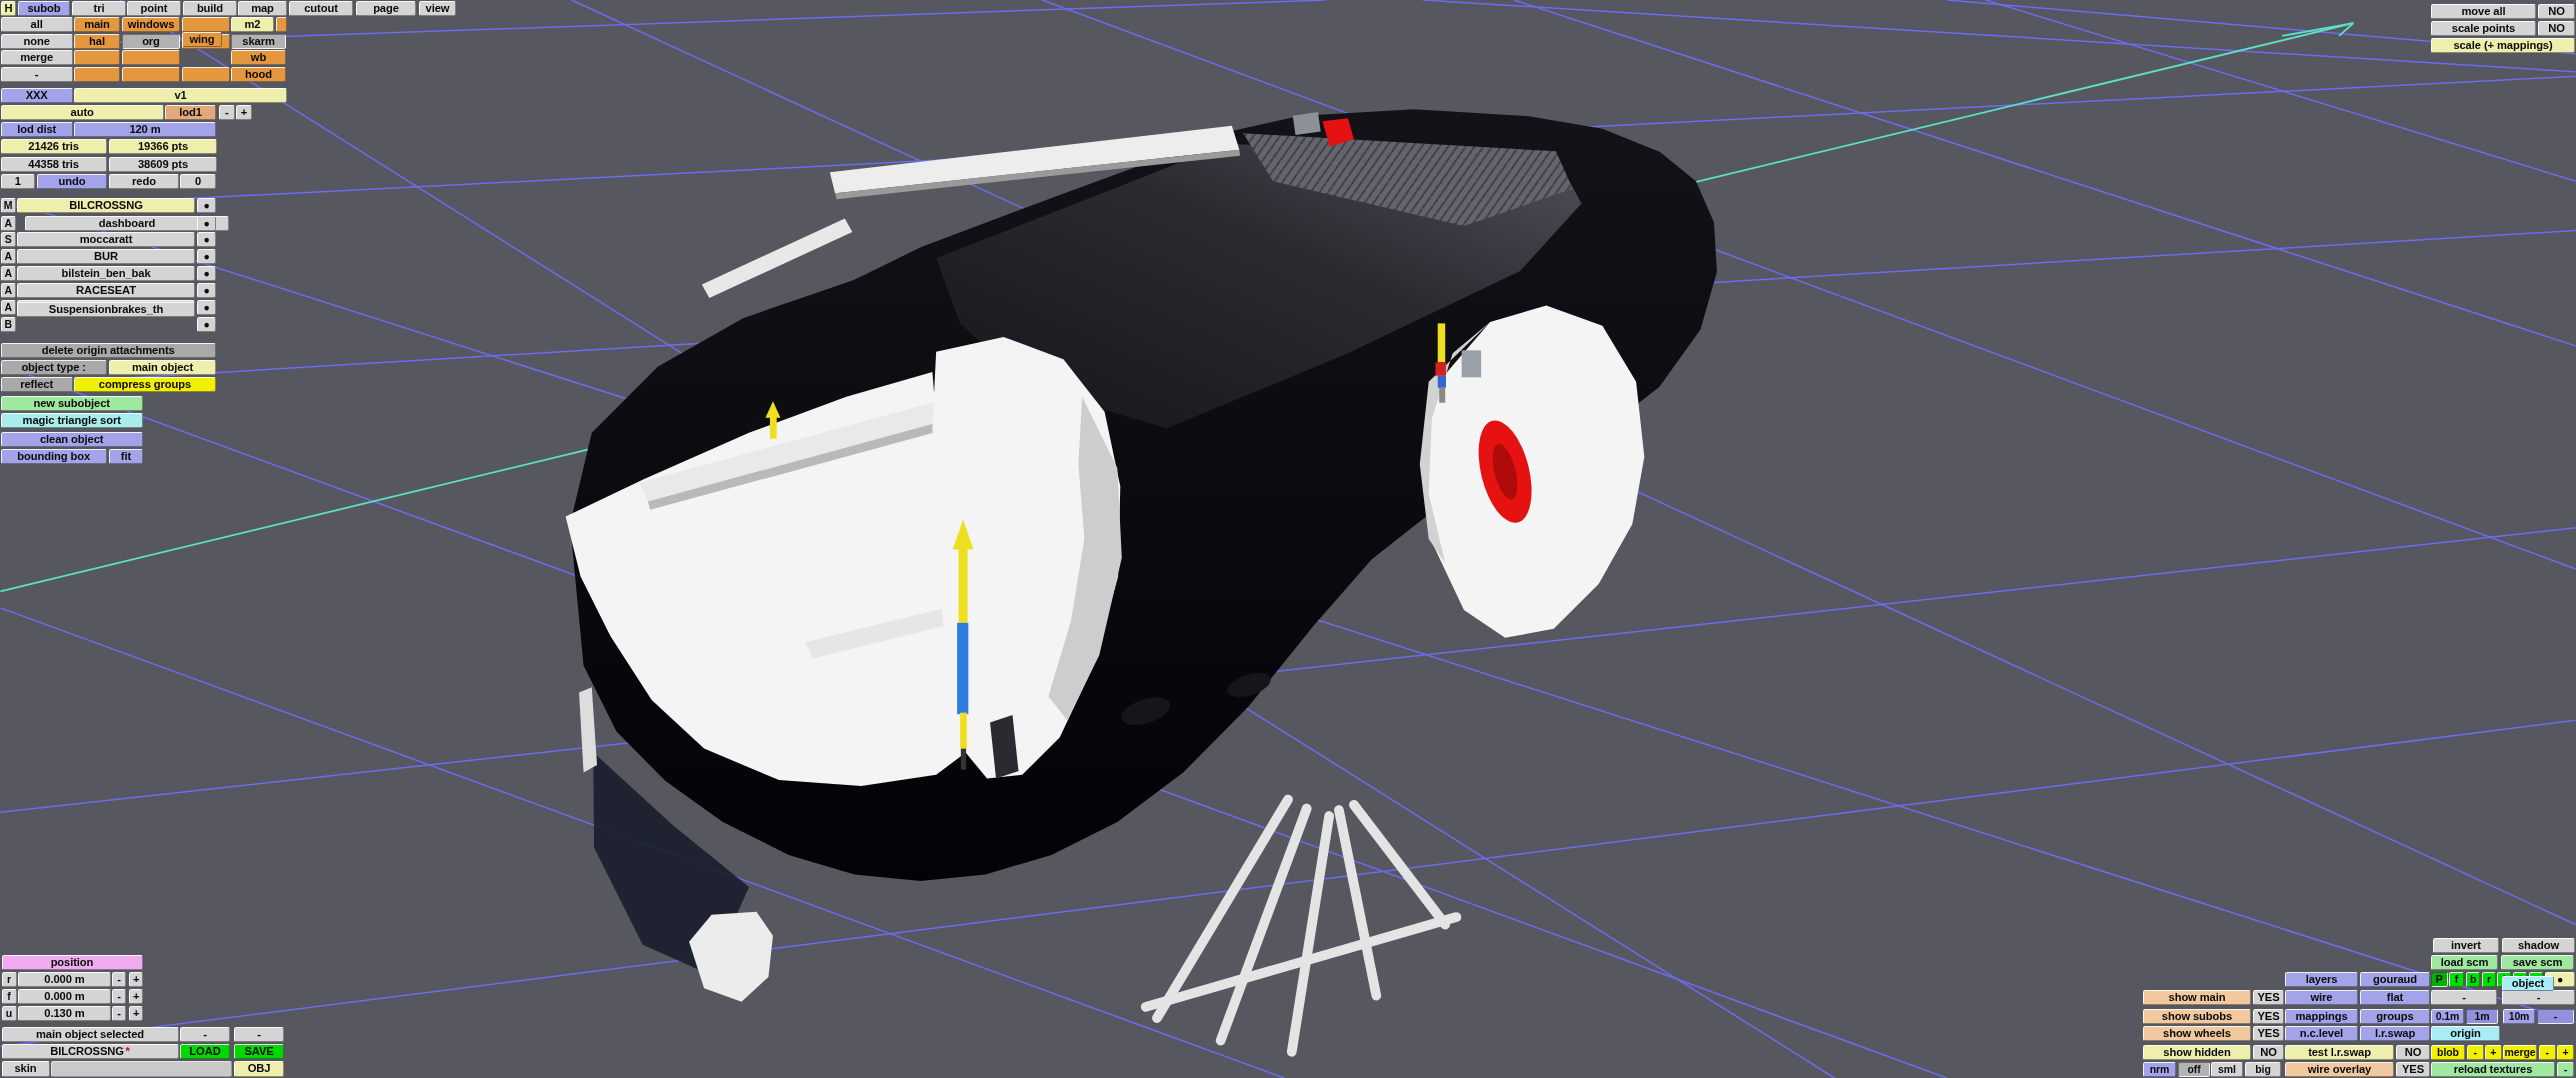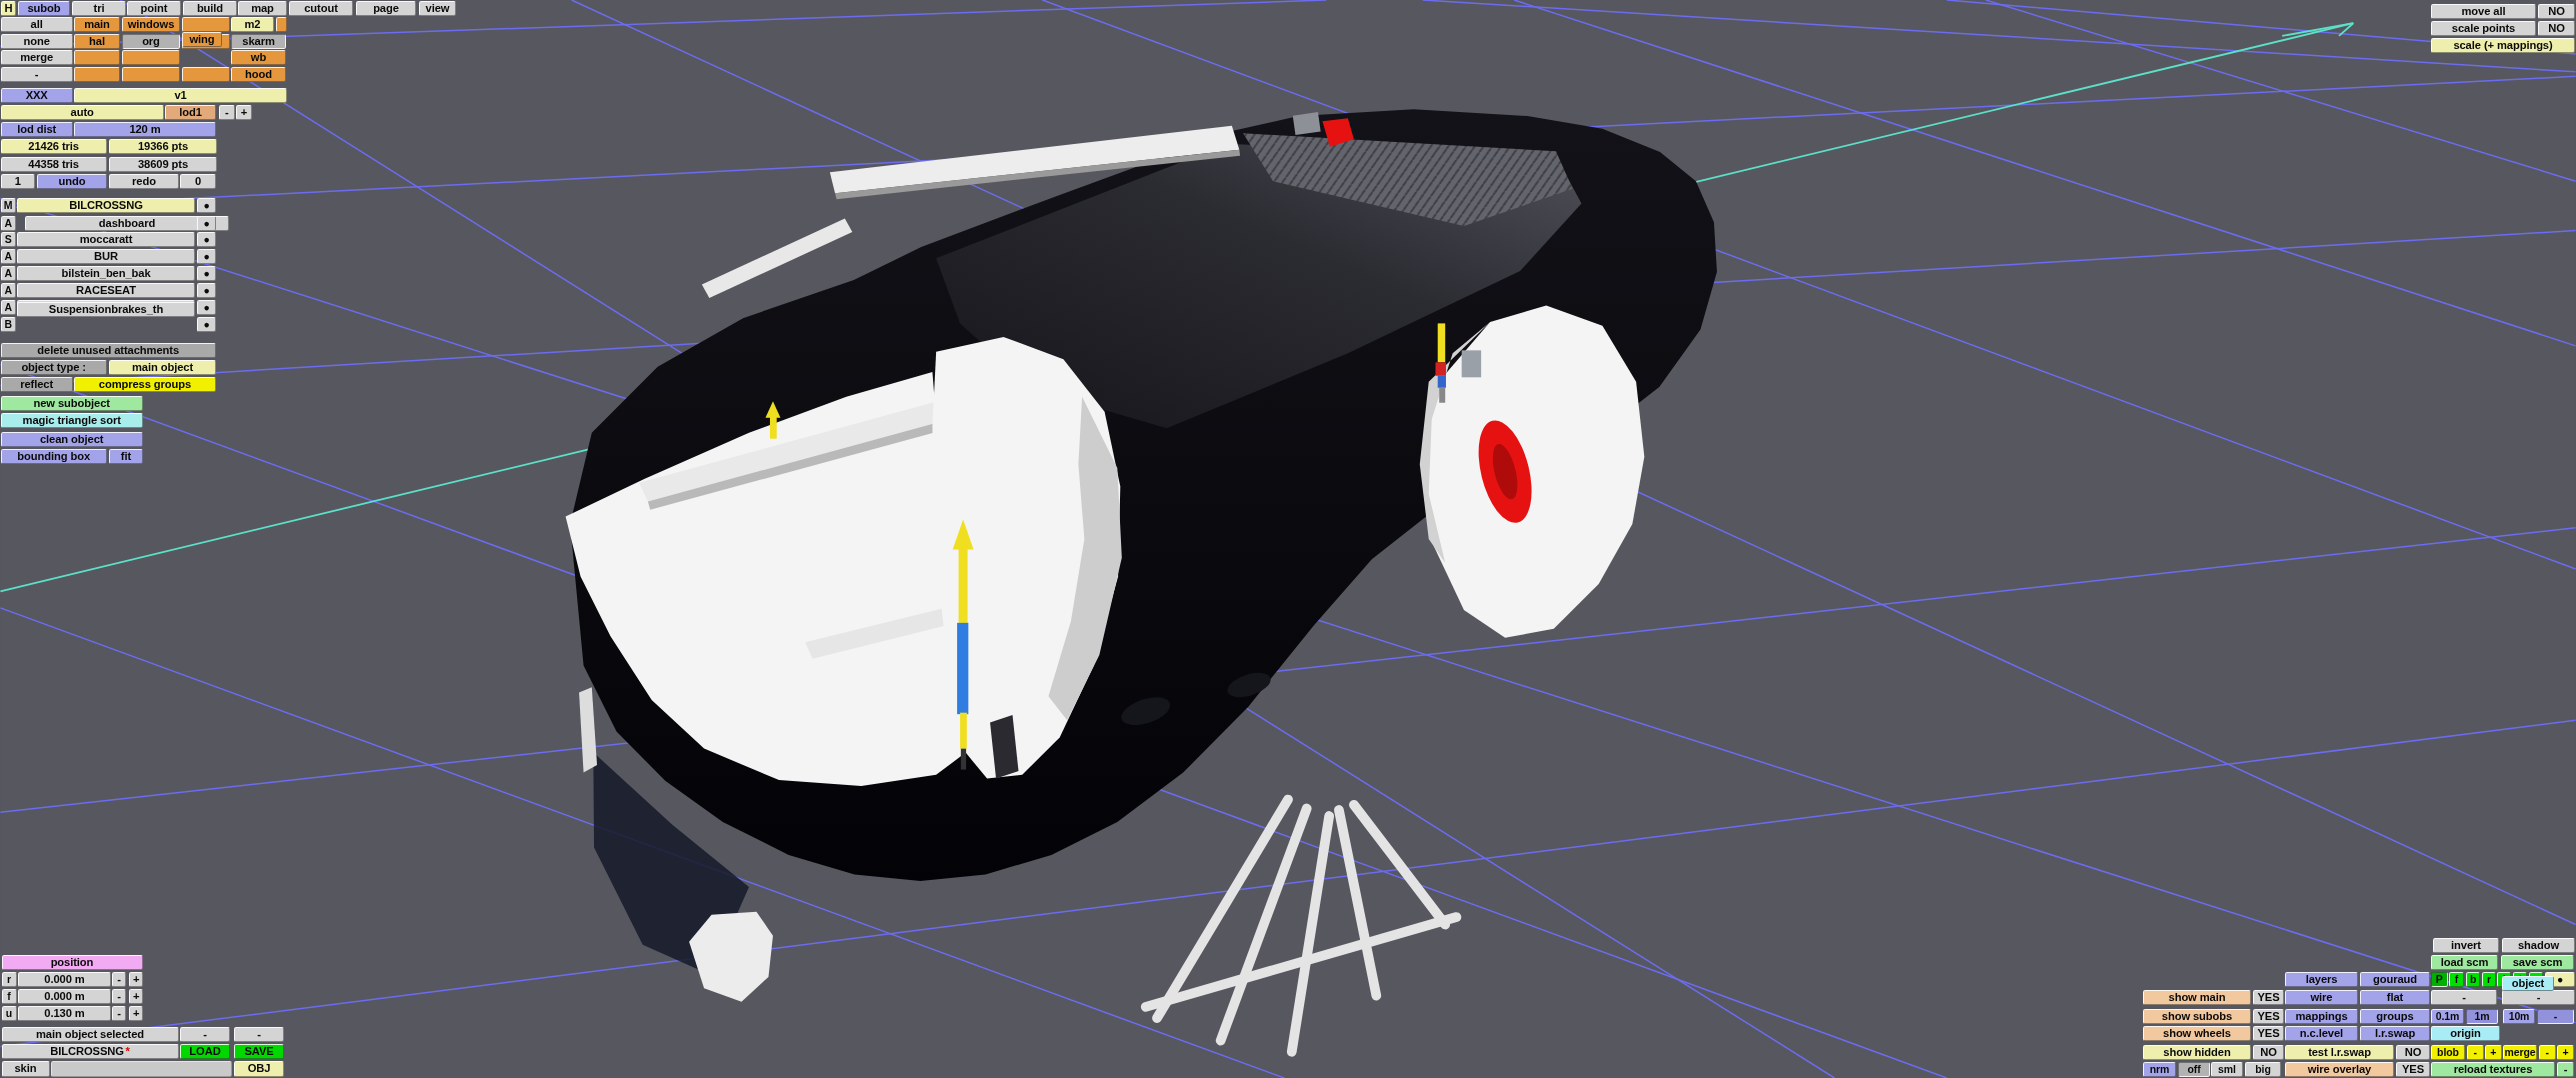--- a/index.html
+++ b/index.html
@@ -237,21 +237,21 @@
 <div class="c gray sm" style="left:197px;top:283px;width:19px">●</div>
 
 <div class="c gray sm" style="left:0.7px;top:300px;width:15px">A</div>
 <div class="c gray" style="left:17px;top:300px;width:178px">brake light LED</div>
 <div class="c gray sm" style="left:197px;top:300px;width:19px">●</div>
 
 <div class="c gray sm" style="left:0.7px;top:317px;width:15px">B</div>
 <div class="c gray" style="left:17px;top:302px;width:178px">Suspensionbrakes_th</div>
 <div class="c gray sm" style="left:197px;top:317px;width:19px">●</div>
 
-<div class="c gray2" style="left:0.7px;top:343px;width:215px">delete unused attachments</div>
+<div class="c gray2" style="left:0.7px;top:343px;width:215px">delete origin attachments</div>
 <div class="c gray2" style="left:0.7px;top:360px;width:106px">object type :</div>
 <div class="c paleyellow" style="left:109px;top:360px;width:107px">main object</div>
 <div class="c gray2" style="left:0.7px;top:377px;width:72px">reflect</div>
 <div class="c yellow" style="left:74px;top:377px;width:142px">compress groups</div>
 <div class="c green" style="left:0.7px;top:396px;width:142px">new subobject</div>
 <div class="c cyanc" style="left:0.7px;top:413px;width:142px">magic triangle sort</div>
 <div class="c peri" style="left:0.7px;top:432px;width:142px">clean object</div>
 <div class="c peri" style="left:0.7px;top:449px;width:106px">bounding box</div>
 <div class="c peri" style="left:109px;top:449px;width:34px">fit</div>
 

